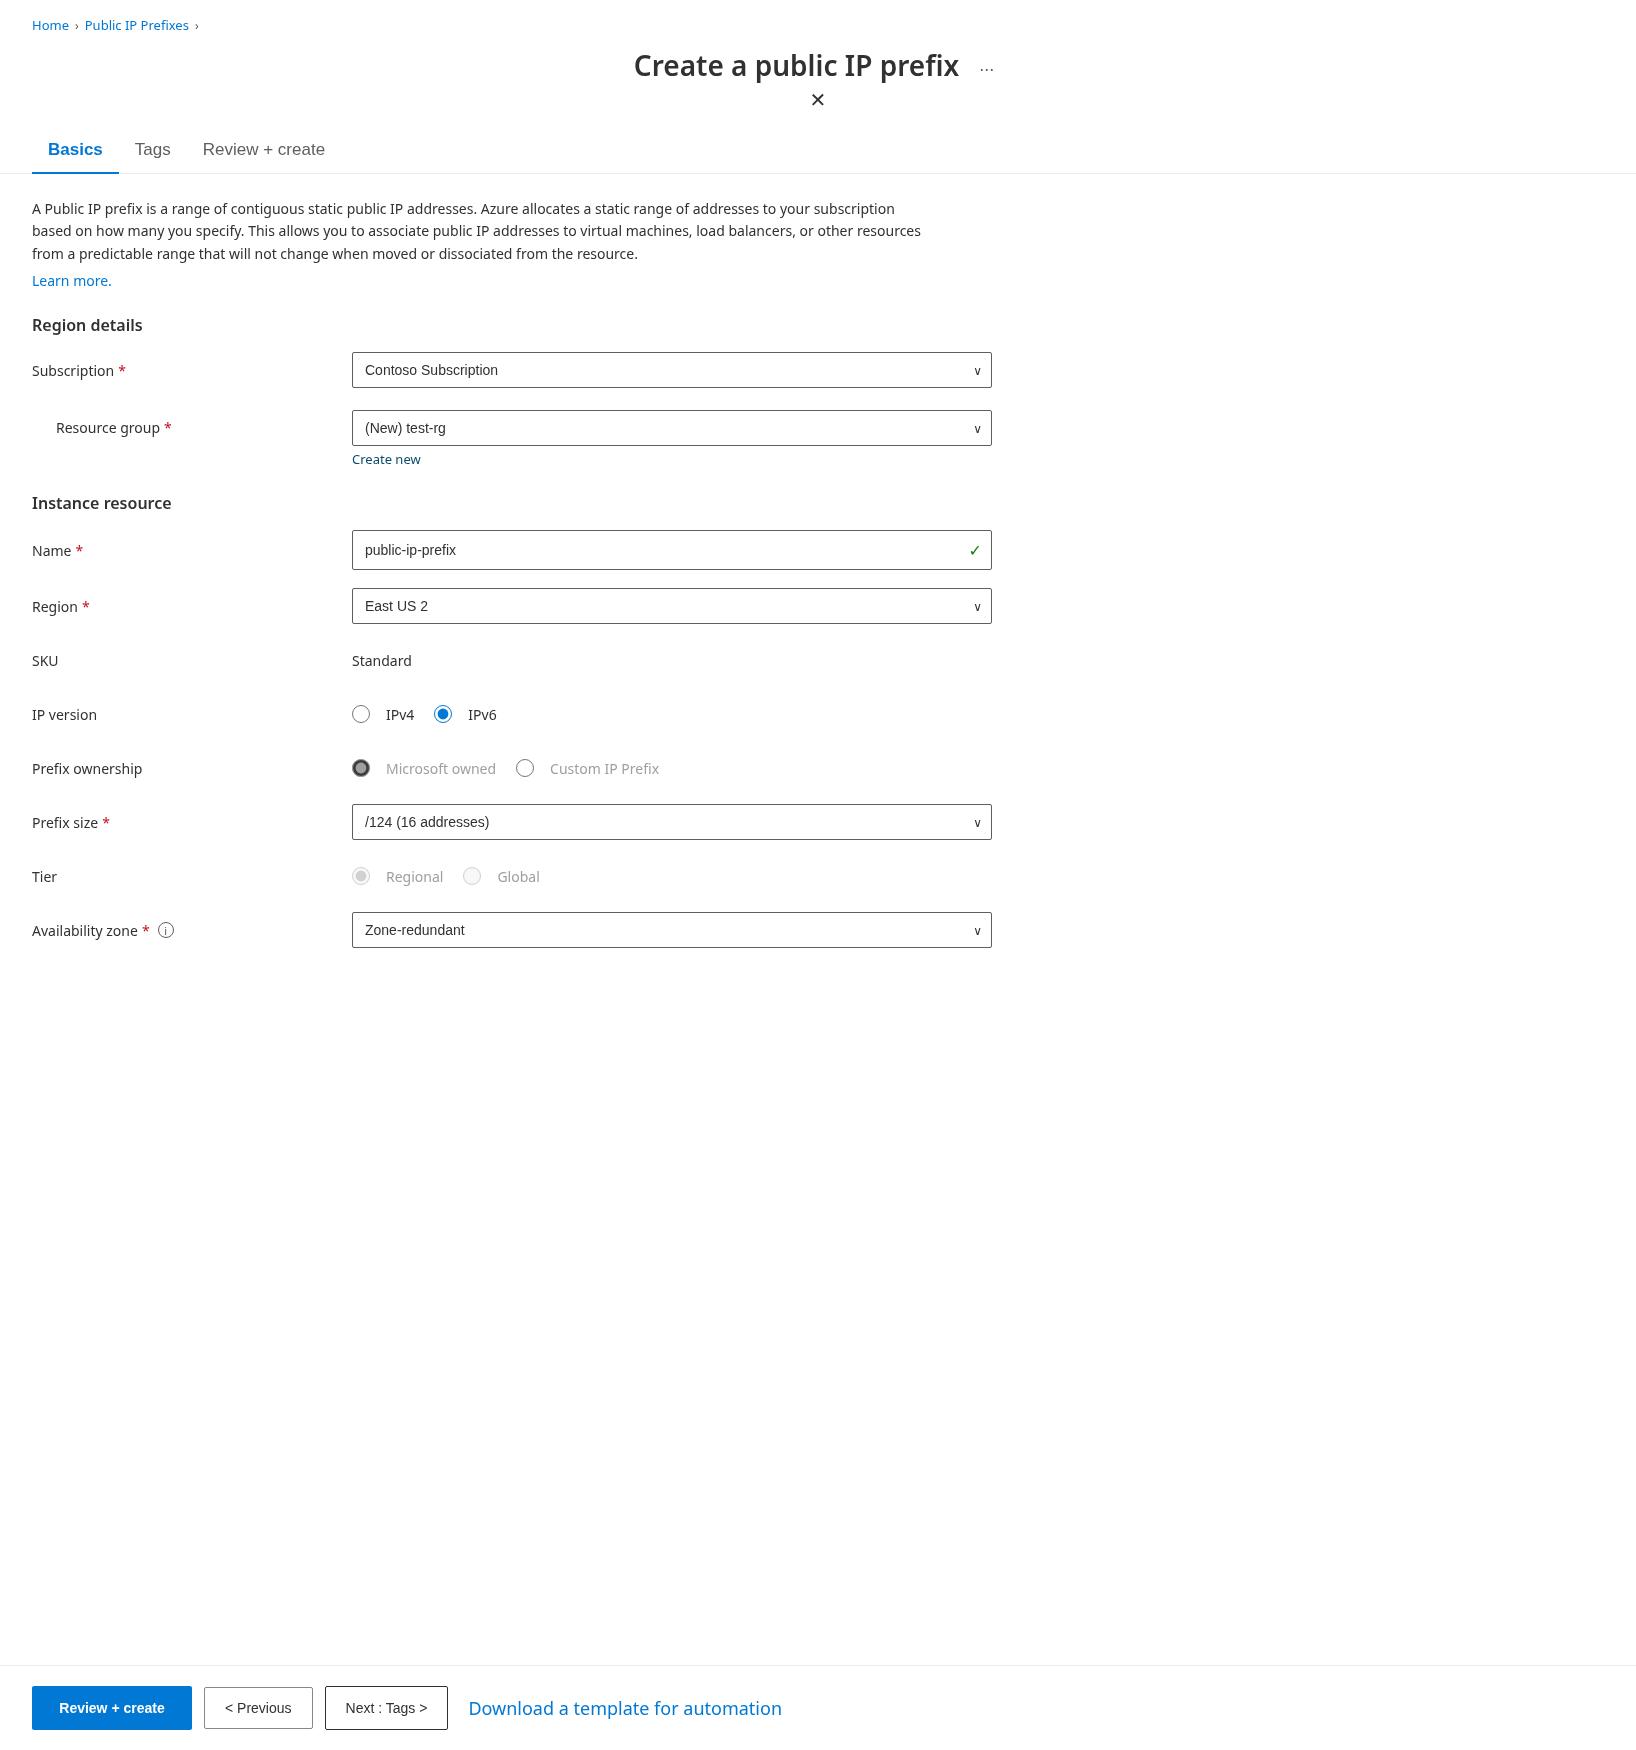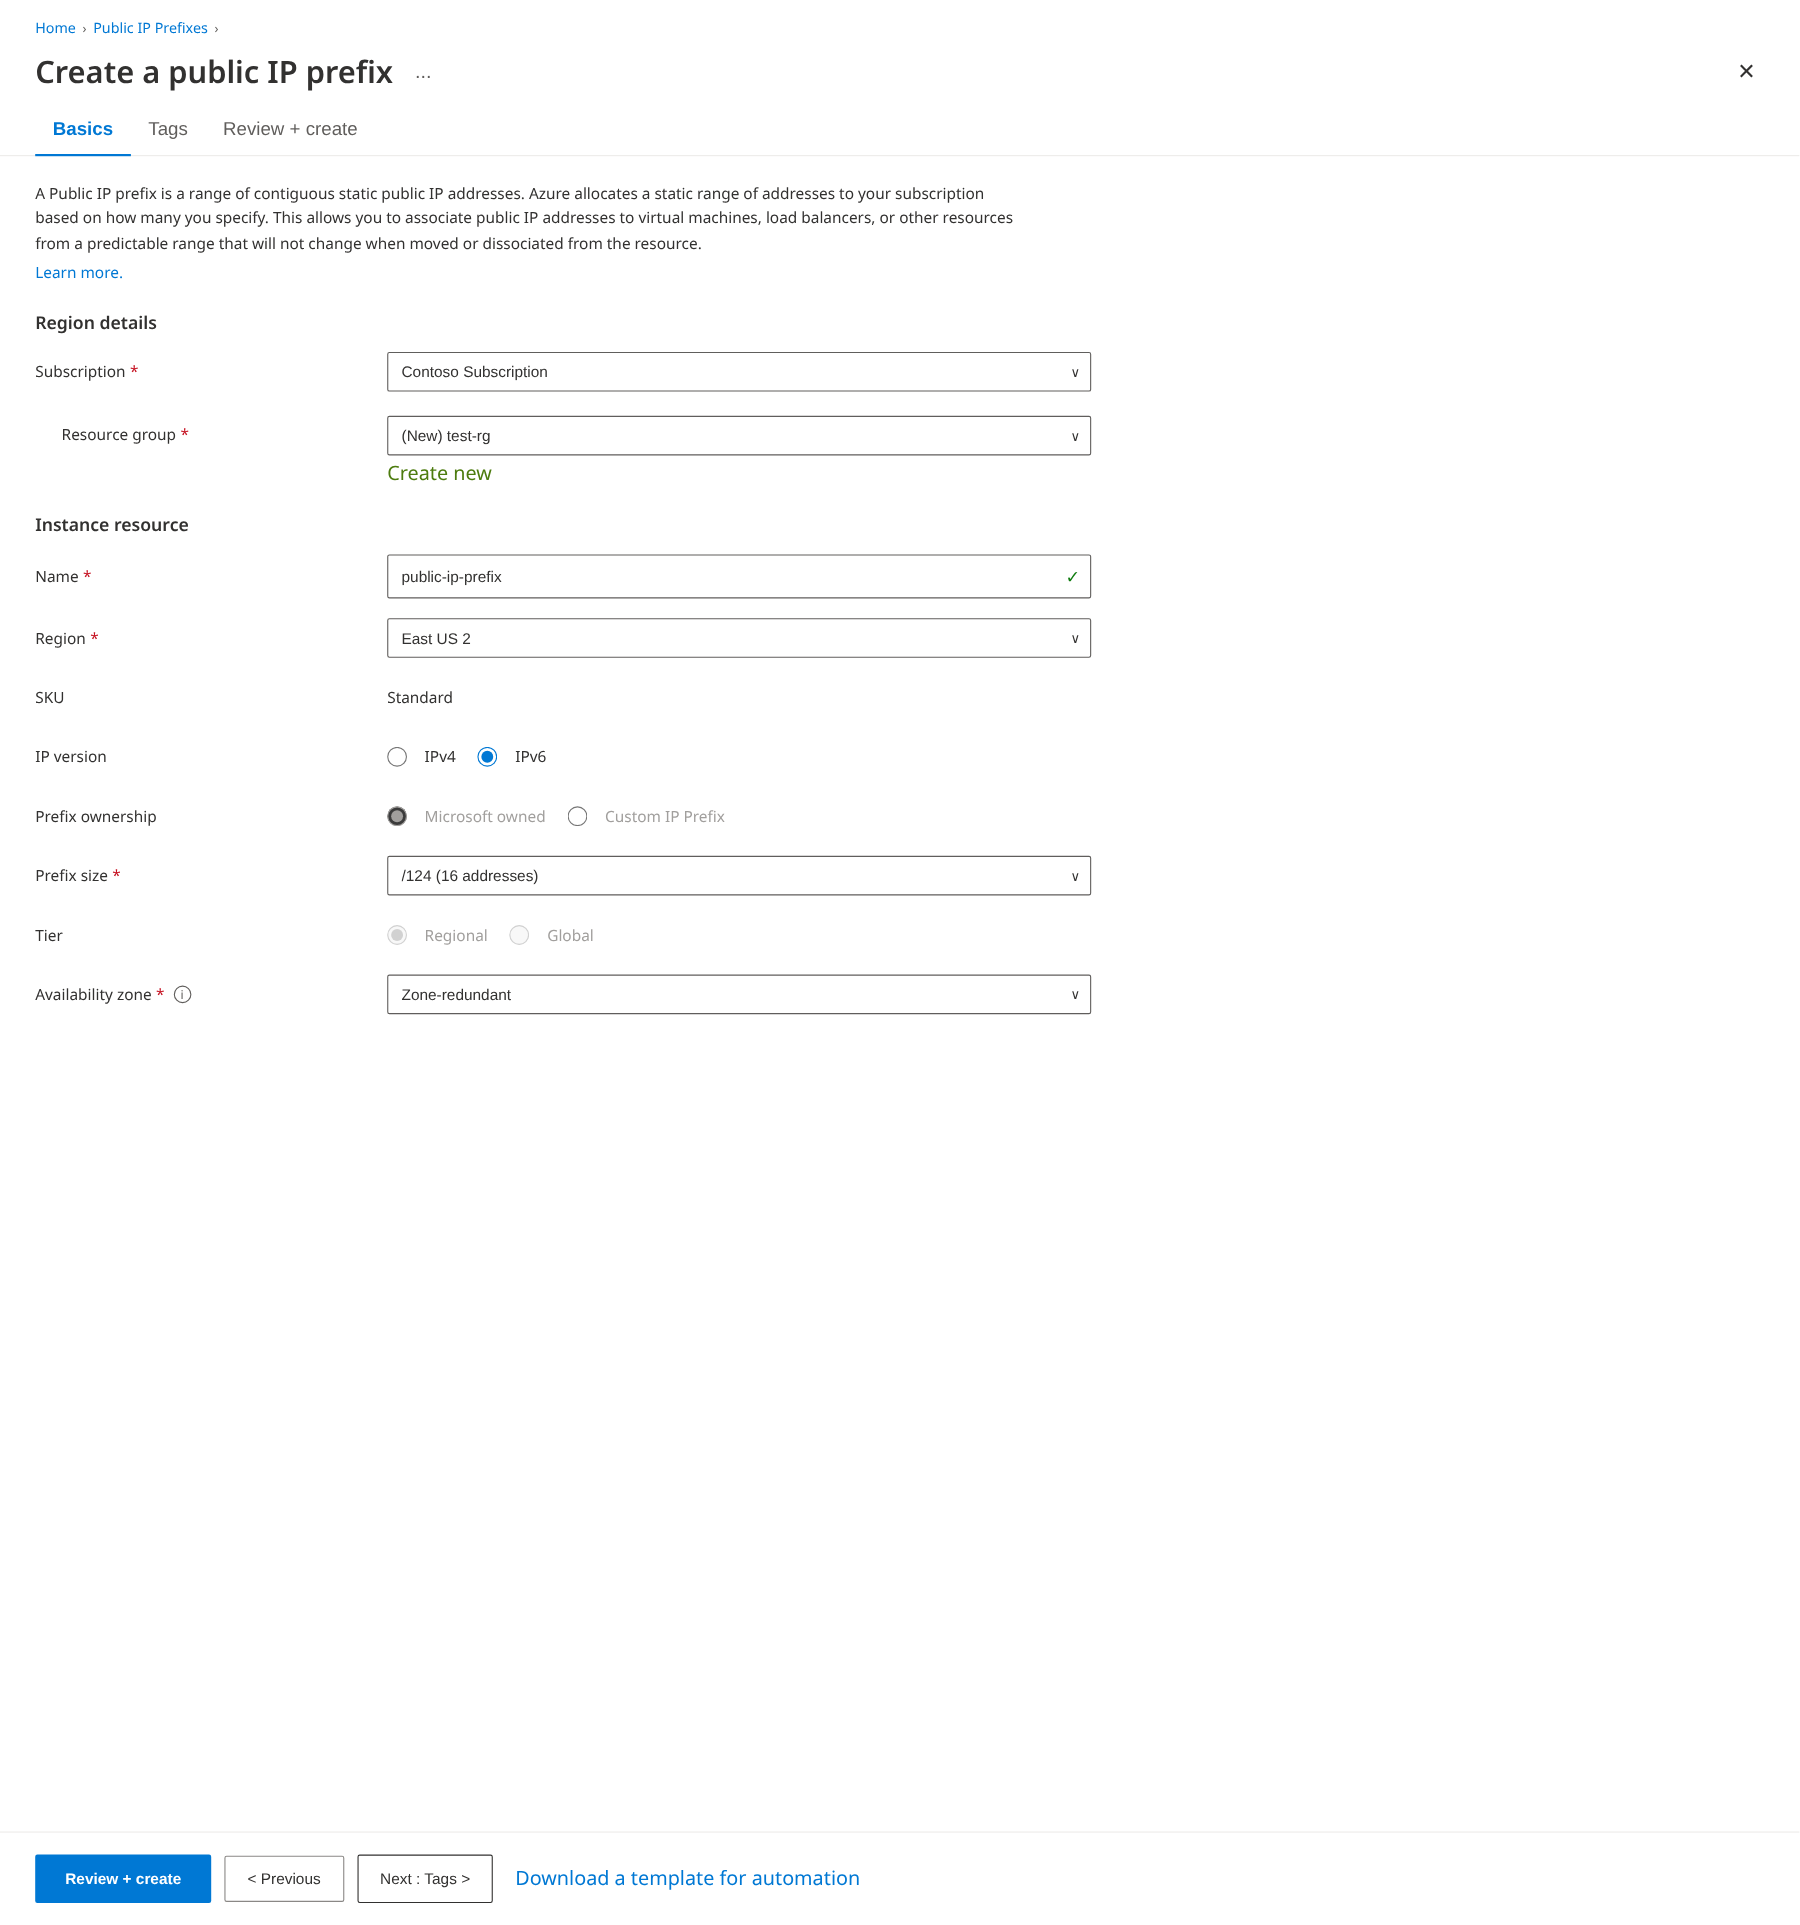--- a/index.html
+++ b/index.html
@@ -32,20 +32,21 @@
     .breadcrumb a {
       color: #0078d4;
       text-decoration: none;
       cursor: pointer;
     }
     .header-row {
       display: flex;
       align-items: center;
       justify-content: space-between;
       padding: 4px 32px 16px;
+      flex-direction: column;
     }
     .header-left {
       display: flex;
       align-items: center;
       gap: 12px;
     }
     .page-title {
       font-size: 28px;
       font-weight: 600;
       color: #323130;
@@ -179,23 +180,23 @@
     }
     .input-check {
       position: absolute;
       right: 10px;
       top: 50%;
       transform: translateY(-50%);
       color: #107c10;
       font-size: 16px;
     }
     .create-new-link {
-      color: #4d7c0f;
+      color: #0c4a6e;
       text-decoration: none;
-      font-size: 18px;
+      font-size: 13px;
       cursor: pointer;
       display: block;
       margin-top: 4px;
     }
     .static-value {
       font-size: 14px;
       color: #323130;
     }
     .radio-group {
       display: flex;

